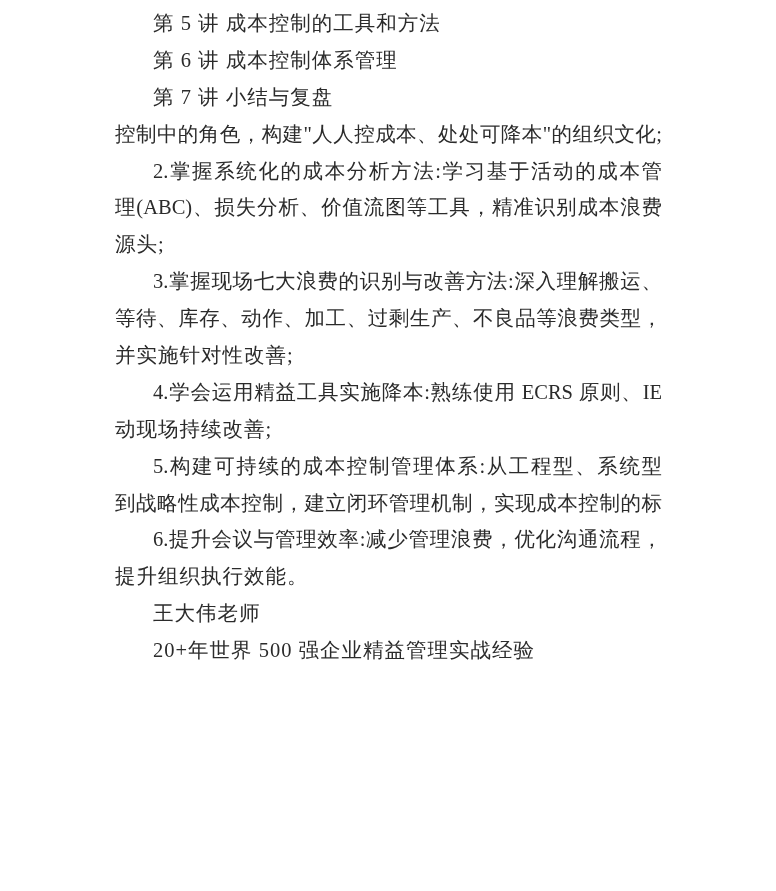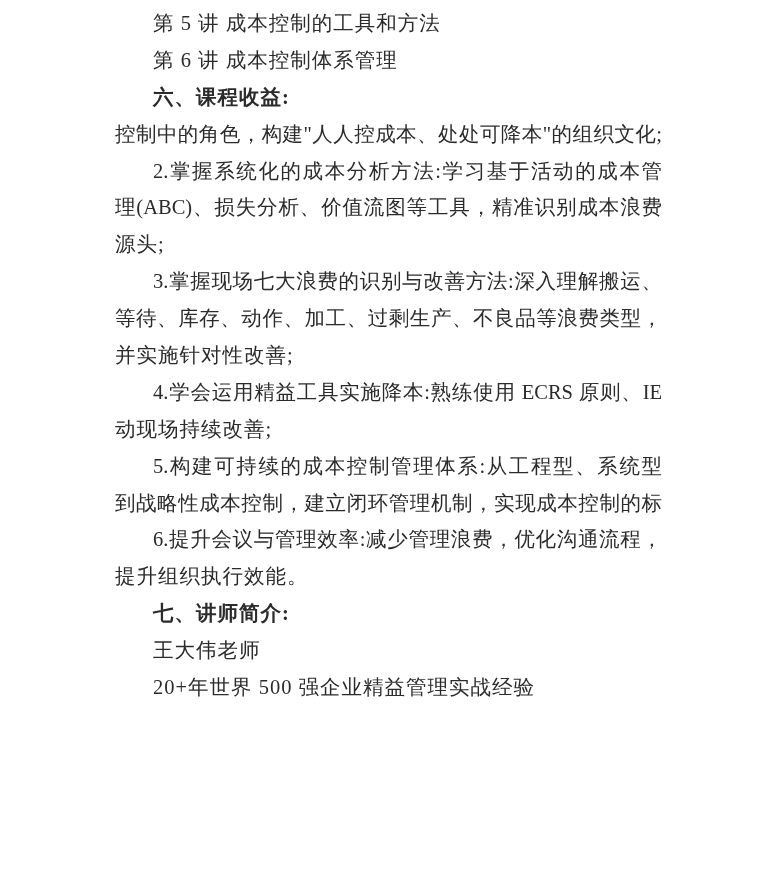--- a/index.html
+++ b/index.html
@@ -43,40 +43,39 @@
     text-underline-offset: 4px;
   }
 </style>
 </head>
 <body>
 
 <div class="page">
 
   <div class="line indent plain">第 5 讲 成本控制的工具和方法</div>
   <div class="line indent plain">第 6 讲 成本控制体系管理</div>
+  <div class="line indent plain">第 7 讲 小结与复盘</div>
 
-  <div class="line indent plain bold">六、课程收益:</div>
 
   <div class="line just">控制中的角色，构建"人人控成本、处处可降本"的组织文化;</div>
 
   <div class="line indent just">2.掌握系统化的成本分析方法:学习基于活动的成本管</div>
   <div class="line just">理(ABC)、损失分析、价值流图等工具，精准识别成本浪费</div>
   <div class="line plain">源头;</div>
 
   <div class="line indent just">3.掌握现场七大浪费的识别与改善方法:深入理解搬运、</div>
   <div class="line just">等待、库存、动作、加工、过剩生产、不良品等浪费类型，</div>
   <div class="line plain">并实施针对性改善;</div>
 
   <div class="line indent just">4.学会运用精益工具实施降本:熟练使用 ECRS 原则、IE</div>
   <div class="line plain">动现场持续改善;</div>
 
   <div class="line indent just">5.构建可持续的成本控制管理体系:从工程型、系统型</div>
   <div class="line just">到战略性成本控制，建立闭环管理机制，实现成本控制的标</div>
 
   <div class="line indent just">6.提升会议与管理效率:减少管理浪费，优化沟通流程，</div>
   <div class="line plain">提升组织执行效能。</div>
 
-  <div class="line indent plain bold">七、讲师简介:</div>
 
   <div class="line indent plain">王大伟老师</div>
   <div class="line indent plain">20+年世界 500 强企业精益管理实战经验</div>
 
 </div>
 
 </body></html>

